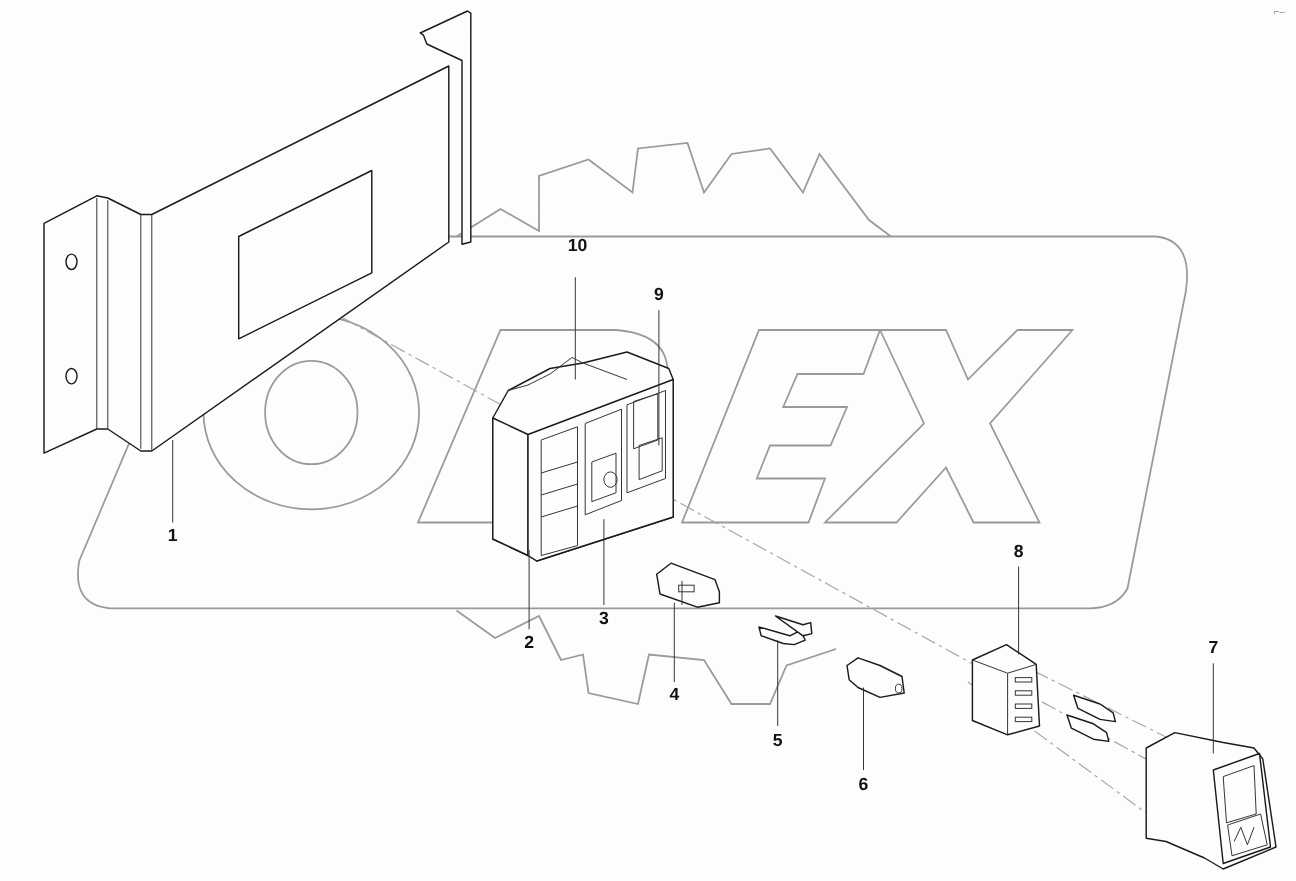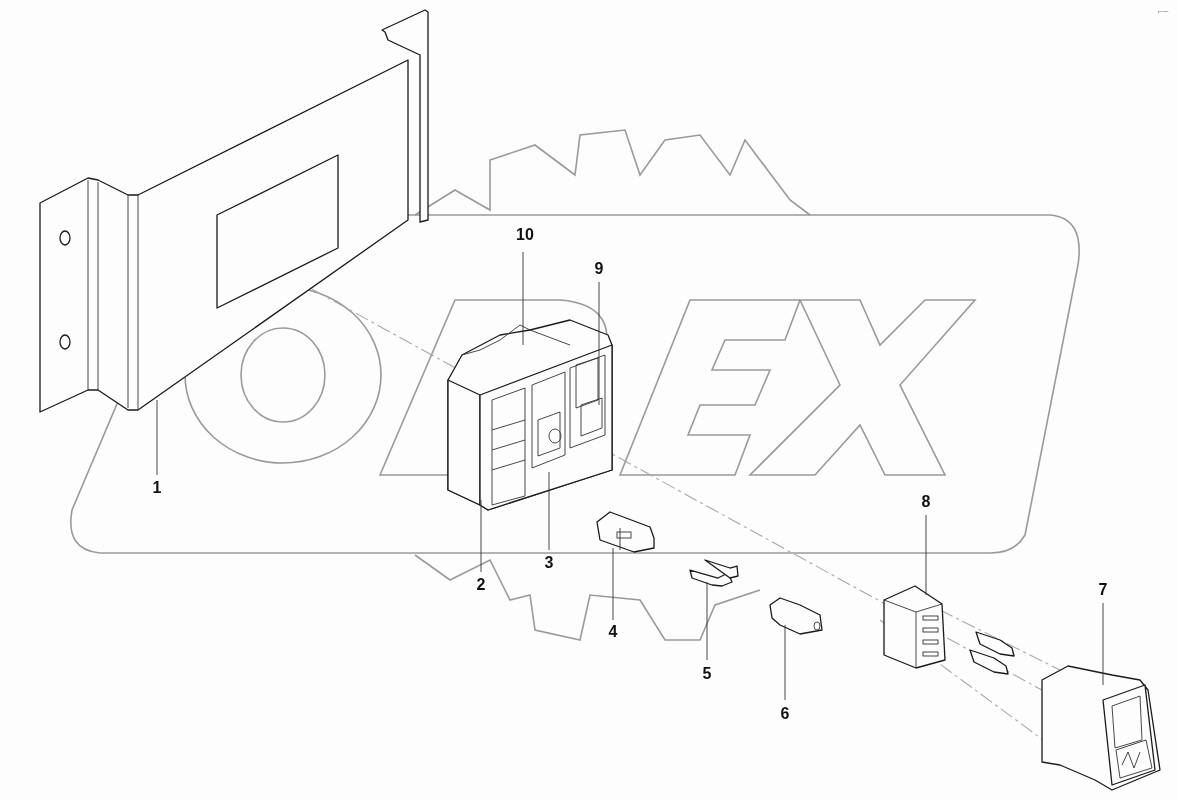--- a/index.html
+++ b/index.html
@@ -125,13 +125,13 @@
 
 <div class="callout" style="left:157px;top:488px">1</div>
 <div class="callout" style="left:481px;top:585px">2</div>
 <div class="callout" style="left:549px;top:563px">3</div>
 <div class="callout" style="left:613px;top:632px">4</div>
 <div class="callout" style="left:707px;top:674px">5</div>
 <div class="callout" style="left:785px;top:714px">6</div>
 <div class="callout" style="left:1103px;top:590px">7</div>
 <div class="callout" style="left:926px;top:502px">8</div>
 <div class="callout" style="left:599px;top:269px">9</div>
-<div class="callout" style="left:525px;top:235px">10</div>
+<div class="callout" style="left:525px;top:224px">10</div>
 
 </body></html>

